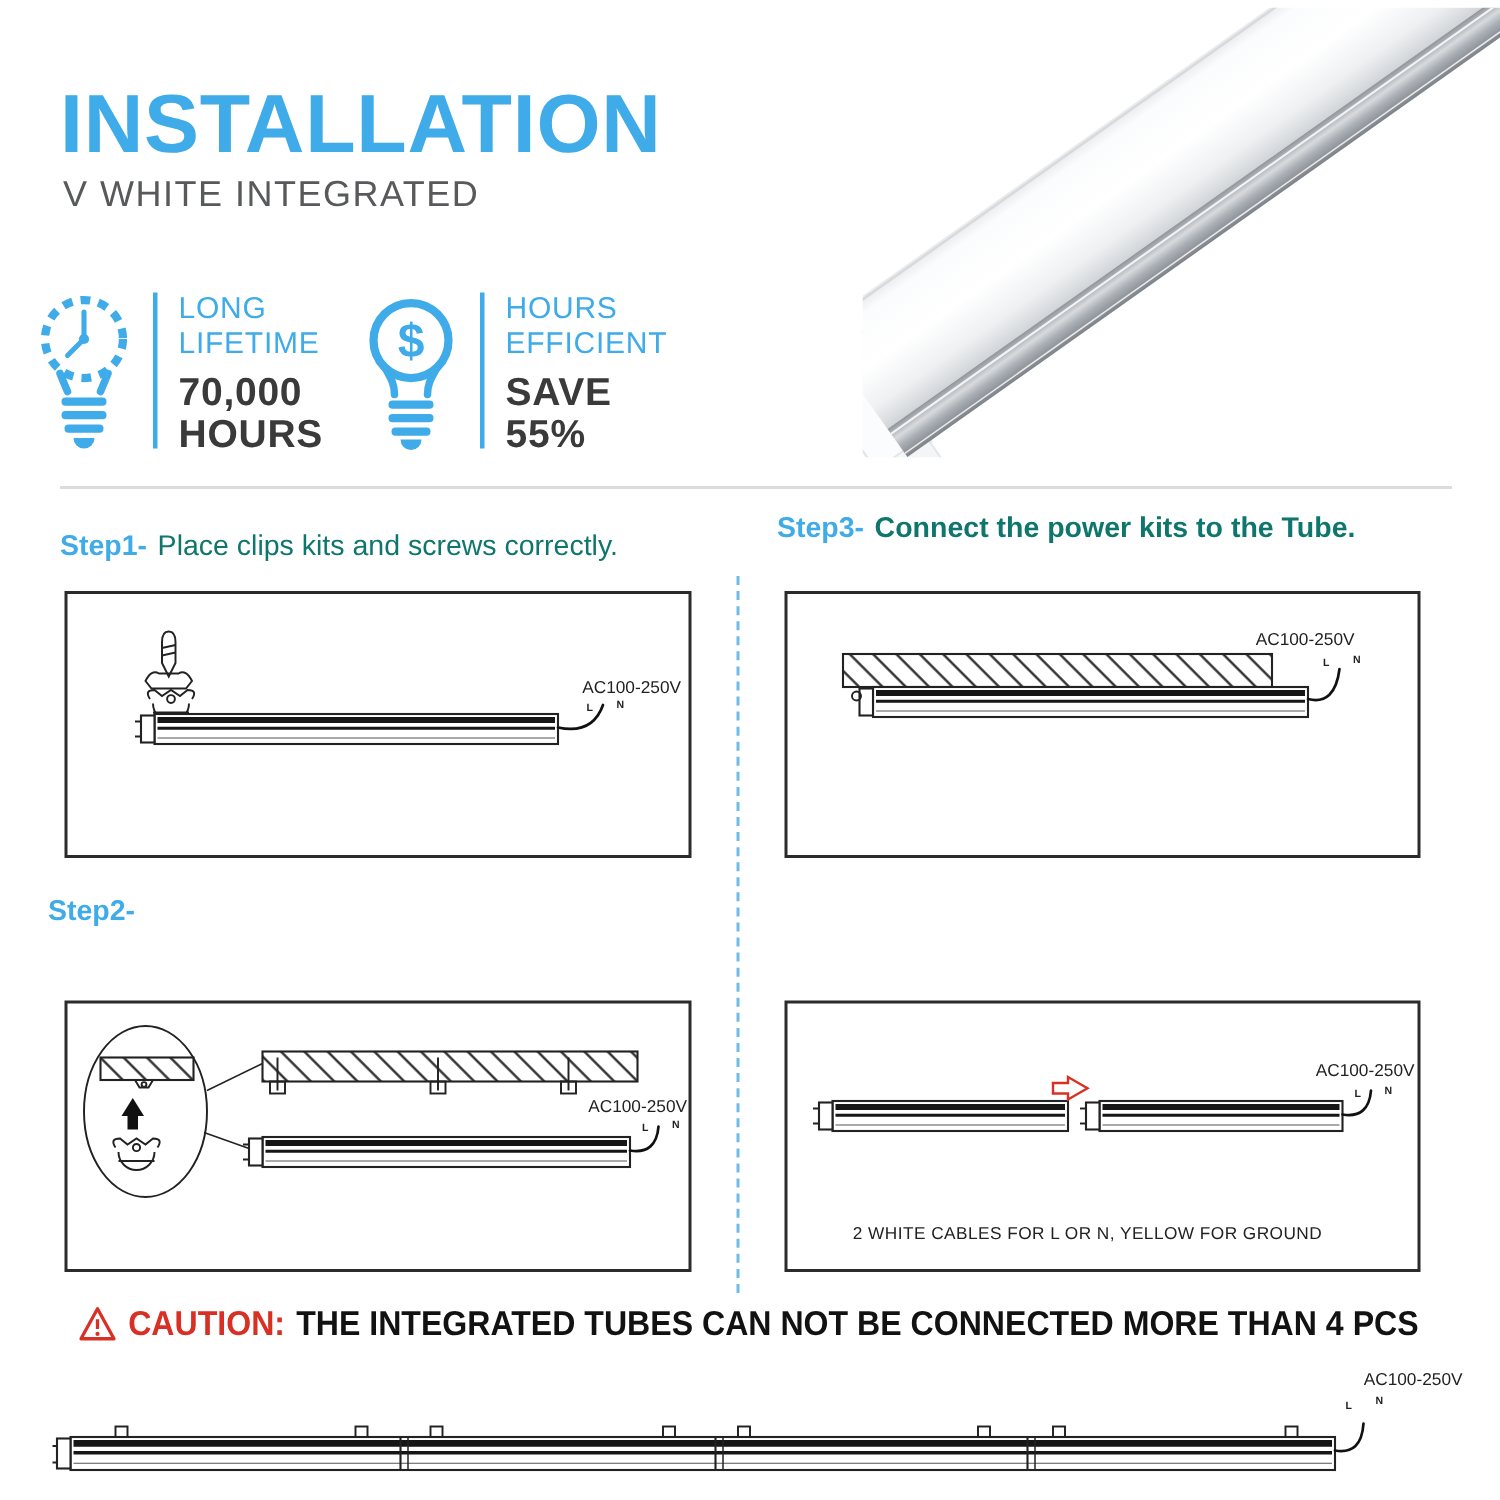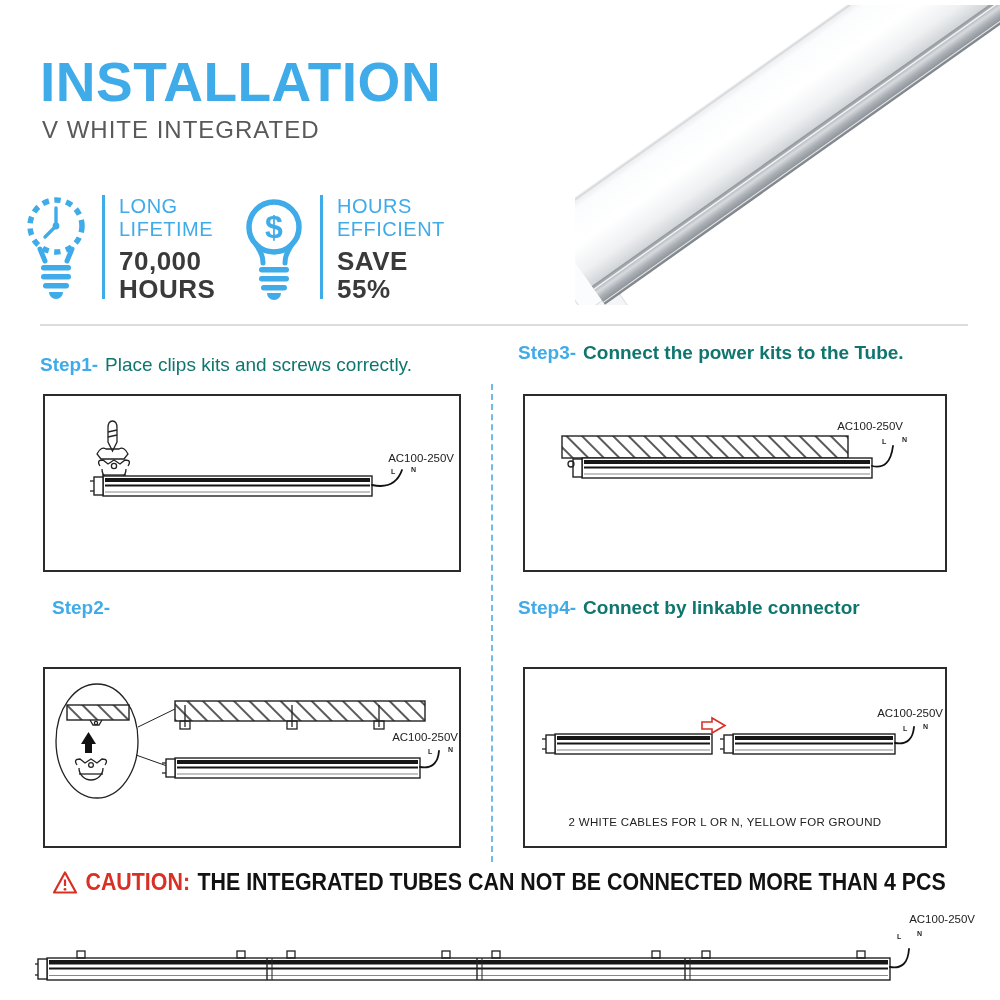--- a/index.html
+++ b/index.html
@@ -188,21 +188,21 @@
         <rect class="tube-body" x="48" y="63" width="9" height="18"></rect>
         <circle class="outline" cx="46" cy="68" r="3"></circle>
       </g>
       <path class="cord" d="M347,70 C359,73 366,66 368,50"></path>
       <text class="vlt" x="378" y="34" text-anchor="end">AC100-250V</text>
       <text class="ln" x="357" y="48">L</text>
       <text class="ln" x="377" y="46">N</text>
     </svg>
   </div>
 
-  <div class="step-heading" style="left:52px;top:595px;width:452px;">
+  <div class="step-heading" style="left:32px;top:595px;width:452px;">
     <span class="step-label">Step2-</span>
   </div>
   <div class="dbox" style="left:43px;top:667px;width:414px;height:177px;">
     <svg width="414" height="177" viewBox="0 0 414 177">
       <ellipse cx="52" cy="72" rx="41" ry="57" class="outline"></ellipse>
       <rect class="hatchrect" x="22" y="36" width="62" height="15"></rect>
       <g class="outline">
         <path d="M45,51 l3,5 6,0 3,-5"></path>
           <circle cx="51" cy="54" r="1.6"></circle>
       </g>
@@ -236,24 +236,20 @@
         <line class="outline" x1="121" y1="94" x2="117" y2="94"></line>
         <line class="outline" x1="121" y1="104" x2="117" y2="104"></line>
       </g>
       <path class="cord" d="M375,98 C387,100 393,94 394,82"></path>
       <text class="vlt" x="413" y="72" text-anchor="end">AC100-250V</text>
       <text class="ln" x="383" y="85">L</text>
       <text class="ln" x="403" y="83">N</text>
     </svg>
   </div>
 
-  <div class="step-heading" style="left:518px;top:595px;width:445px;">
-    <span class="step-label">Step4-</span>
-    <span class="step-text">Connect by linkable connector</span>
-  </div>
   <div class="dbox" style="left:523px;top:667px;width:420px;height:177px;">
     <svg width="420" height="177" viewBox="0 0 420 177">
       <g>
         <rect class="tube-body" x="30" y="65" width="157" height="20"></rect>
         <rect class="tube-band" x="32" y="67" width="153" height="4"></rect>
         <line x1="32" y1="74.5" x2="185" y2="74.5" stroke="#161616" stroke-width="2"></line>
         <line class="thin" x1="32" y1="81" x2="185" y2="81"></line>
         <rect class="tube-body" x="21" y="66" width="9" height="18"></rect>
         <line class="outline" x1="21" y1="70" x2="17" y2="70"></line>
         <line class="outline" x1="21" y1="80" x2="17" y2="80"></line>

